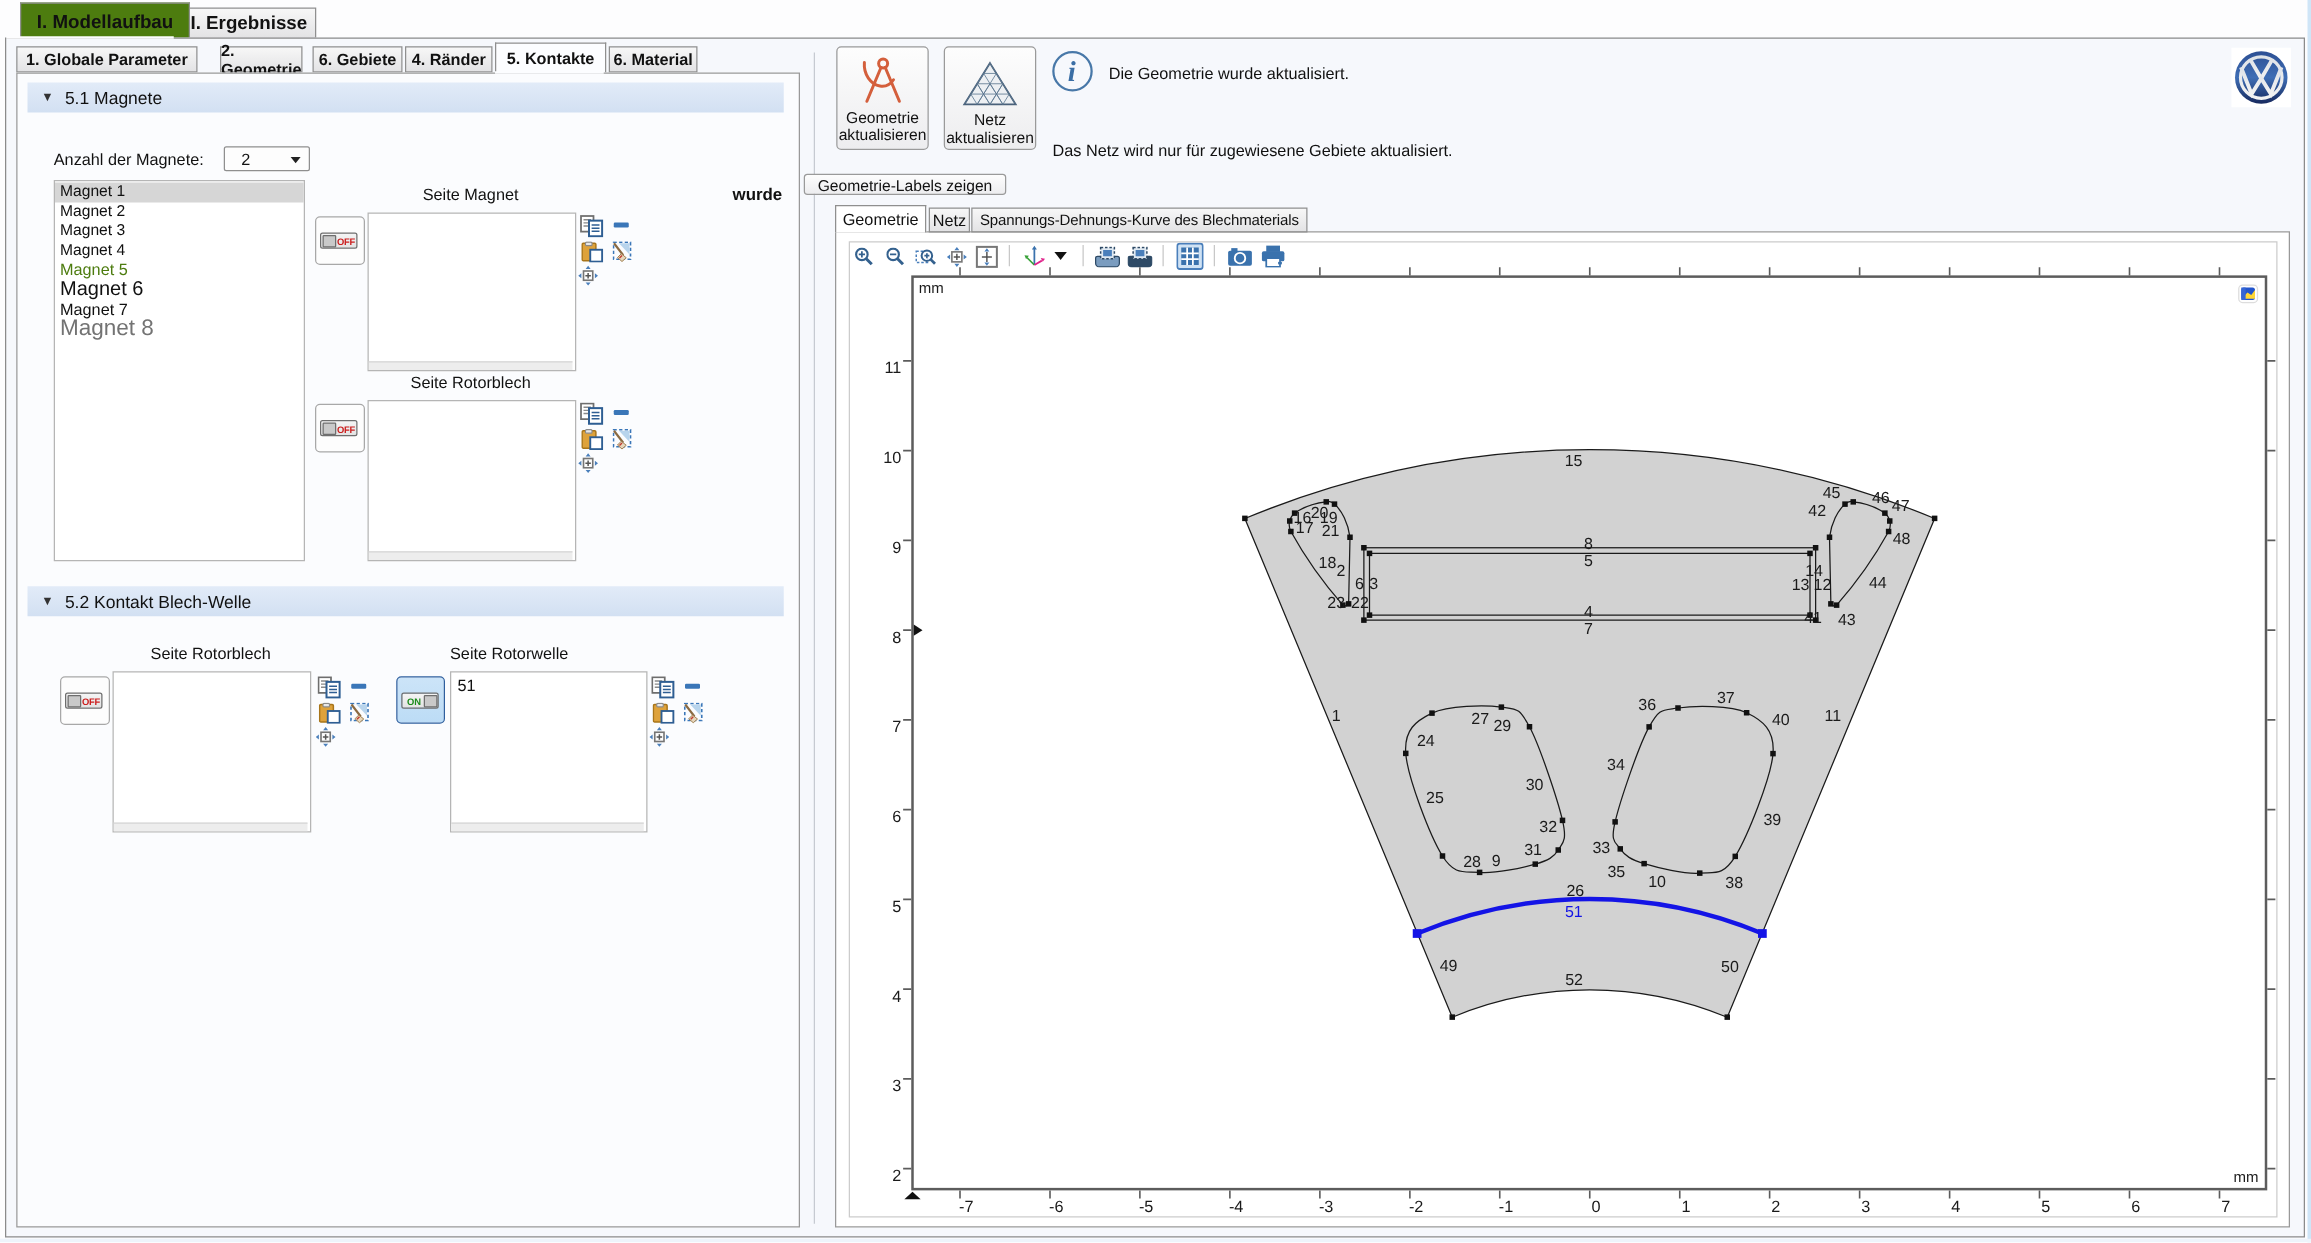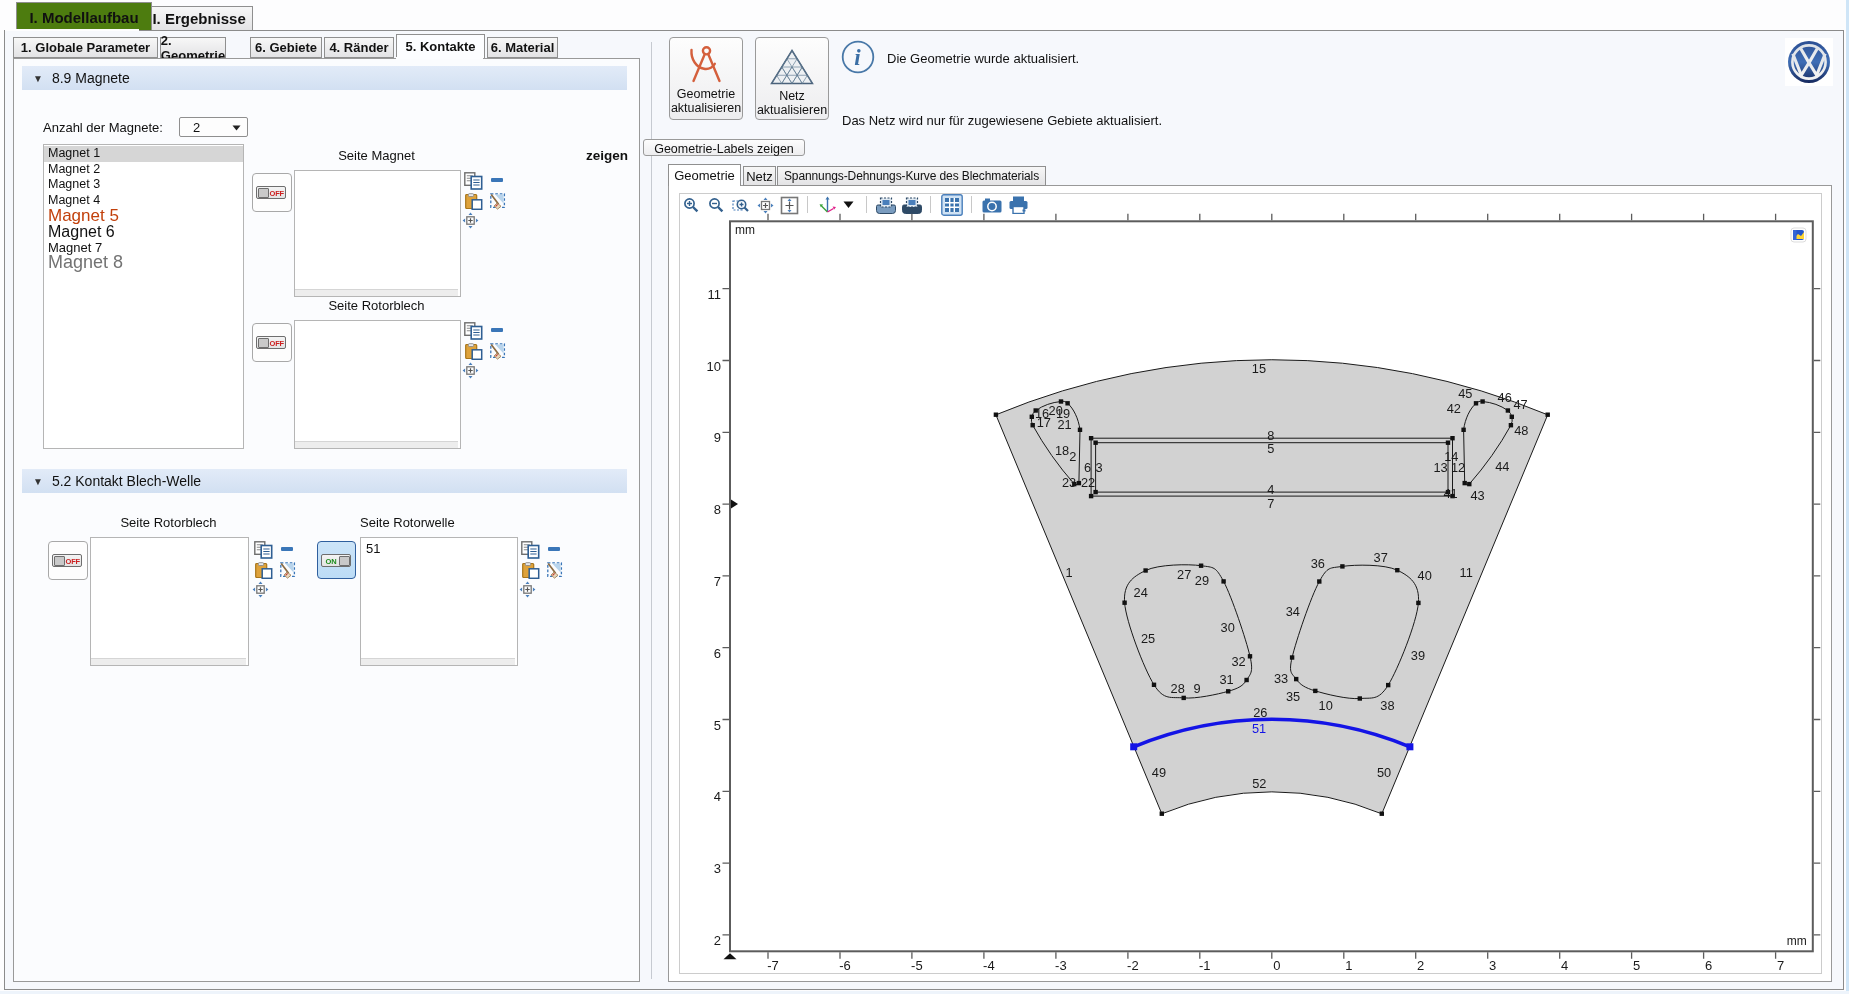--- a/index.html
+++ b/index.html
@@ -13,50 +13,50 @@
 .btn{position:absolute;background:linear-gradient(#fdfdfd,#ededef);border:1px solid #9a9a9a;border-radius:4px;box-sizing:border-box;font-size:12.5px;color:#111;text-align:center}
 </style></head><body>
 <div class="abs" style="left:0;top:0;width:1849px;height:994px;background:#fdfdfe"></div>
 <div class="abs" style="left:1846px;top:0;width:3px;height:994px;background:#cfe5f7"></div>
 <div class="abs" style="left:0;top:991px;width:1849px;height:3px;background:#eef4fb"></div>
 <div class="tab1 inact" style="left:141px;top:6px;width:112px;height:25px">II. Ergebnisse</div>
 <div class="tab1 act" style="left:16px;top:2px;width:136px;height:29px;background:#4d7c0f">I. Modellaufbau</div>
 <div class="abs" style="left:4px;top:30px;width:1840px;height:960px;background:#f6f8fc;border:1px solid #8b8b8b;box-sizing:border-box"></div>
 <div class="abs" style="left:5px;top:29px;width:134px;height:2px;background:#fdfdfe"></div>
 <div class="tab2 inact" style="left:13px;top:37px;width:145px;height:21px">1. Globale Parameter</div>
-<div class="tab2 inact" style="left:160px;top:37px;width:66px;height:21px">2. Geometrie</div>
+<div class="tab2 inact" style="left:176px;top:37px;width:66px;height:21px">2. Geometrie</div>
 <div class="tab2 inact" style="left:250px;top:37px;width:72px;height:21px">6. Gebiete</div>
 <div class="tab2 inact" style="left:324px;top:37px;width:70px;height:21px">4. Ränder</div>
 <div class="tab2 inact" style="left:487px;top:37px;width:71px;height:21px">6. Material</div>
 <div class="tab2 act" style="left:396px;top:34px;width:89px;height:24px">5. Kontakte</div>
 <div class="abs" style="left:13px;top:58px;width:627px;height:924px;background:#fbfcfe;border:1px solid #999;box-sizing:border-box"></div>
 <div class="abs" style="left:396px;top:57px;width:87px;height:2px;background:#fcfdff"></div>
 <div class="hdr" style="top:66px">
     <span style="margin-left:11px;color:#333;font-size:10px">▼</span>
-    <span style="margin-left:9px">8.9 Magnete</span>
+    <span style="margin-left:9px">5.1 Magnete</span>
   </div>
 <div class="lbl" style="left:43px;top:120px">Anzahl der Magnete:</div>
 <div class="abs" style="left:179px;top:117px;width:69px;height:20px;background:#fdfdfd;border:1px solid #8f8f8f;border-radius:2px;box-sizing:border-box">
     <div class="lbl" style="left:13px;top:2px">2</div>
     <svg class="abs" style="right:6px;top:7px" width="9" height="6" viewBox="0 0 9 6">
       <path d="M0.5 0.5 h8 L4.5 5.5 Z" fill="#222"></path>
     </svg>
   </div>
 <div class="abs" style="left:43px;top:144px;width:201px;height:305px;background:#fff;border:1px solid #b5b5b5;box-sizing:border-box;padding-top:1px">
     <div style="height:15.6px;line-height:15.6px;padding-left:4px;font-size:12.5px;color:#111;background:#d6d6d6">Magnet 1</div>
     <div style="height:15.6px;line-height:15.6px;padding-left:4px;font-size:12.5px;color:#111">Magnet 2</div>
     <div style="height:15.6px;line-height:15.6px;padding-left:4px;font-size:12.5px;color:#111">Magnet 3</div>
     <div style="height:15.6px;line-height:15.6px;padding-left:4px;font-size:12.5px;color:#111">Magnet 4</div>
-    <div style="height:15.6px;line-height:15.6px;padding-left:4px;font-size:17px;color:#c2410c">Magnet 5</div>
+    <div style="height:15.6px;line-height:15.6px;padding-left:4px;font-size:13px;color:#4d7c0f">Magnet 5</div>
     <div style="height:15.6px;line-height:15.6px;padding-left:4px;font-size:16px;color:#111">Magnet 6</div>
     <div style="height:15.6px;line-height:15.6px;padding-left:4px;font-size:13px;color:#111">Magnet 7</div>
     <div style="height:15.6px;line-height:15.6px;padding-left:4px;font-size:18px;color:#737373">Magnet 8</div>
   </div>
 <div class="lbl" style="left:294px;top:148px;width:165px;text-align:center">Seite Magnet</div>
-<div class="lbl" style="left:586px;top:148px;font-weight:bold;font-size:13.5px">zeigen</div>
+<div class="lbl" style="left:586px;top:148px;font-weight:bold;font-size:13.5px">wurde</div>
 <div class="abs" style="left:252px;top:173px;width:38px;height:37px;background:#fdfdfd;border:1px solid #a8a8a8;border-radius:4px">
 <div class="abs" style="left:3px;top:12px;width:28px;height:11px;background:linear-gradient(#f4f4f4,#e3e3e3);border:1px solid #6e6e6e;border-radius:2px">
 <div class="abs" style="left:0.5px;top:0.5px;width:9px;height:8px;background:#c9c9c9;border:1px solid #6e6e6e;border-radius:1px"></div>
 <div class="abs" style="left:12.5px;top:1.8px;font-size:7.5px;font-weight:bold;color:#cc2020;letter-spacing:-0.2px">OFF</div>
     </div>
   </div>
 <div class="abs" style="left:294px;top:170px;width:165px;height:125px;background:#fff;border:1px solid #b5b5b5">
     <div class="abs" style="left:0;bottom:0;width:163px;height:6px;background:#ededed;border-top:1px solid #d5d5d5"></div>
   </div>
 <svg class="abs" style="left:464px;top:172px" width="19" height="18" viewBox="0 0 19 18">

